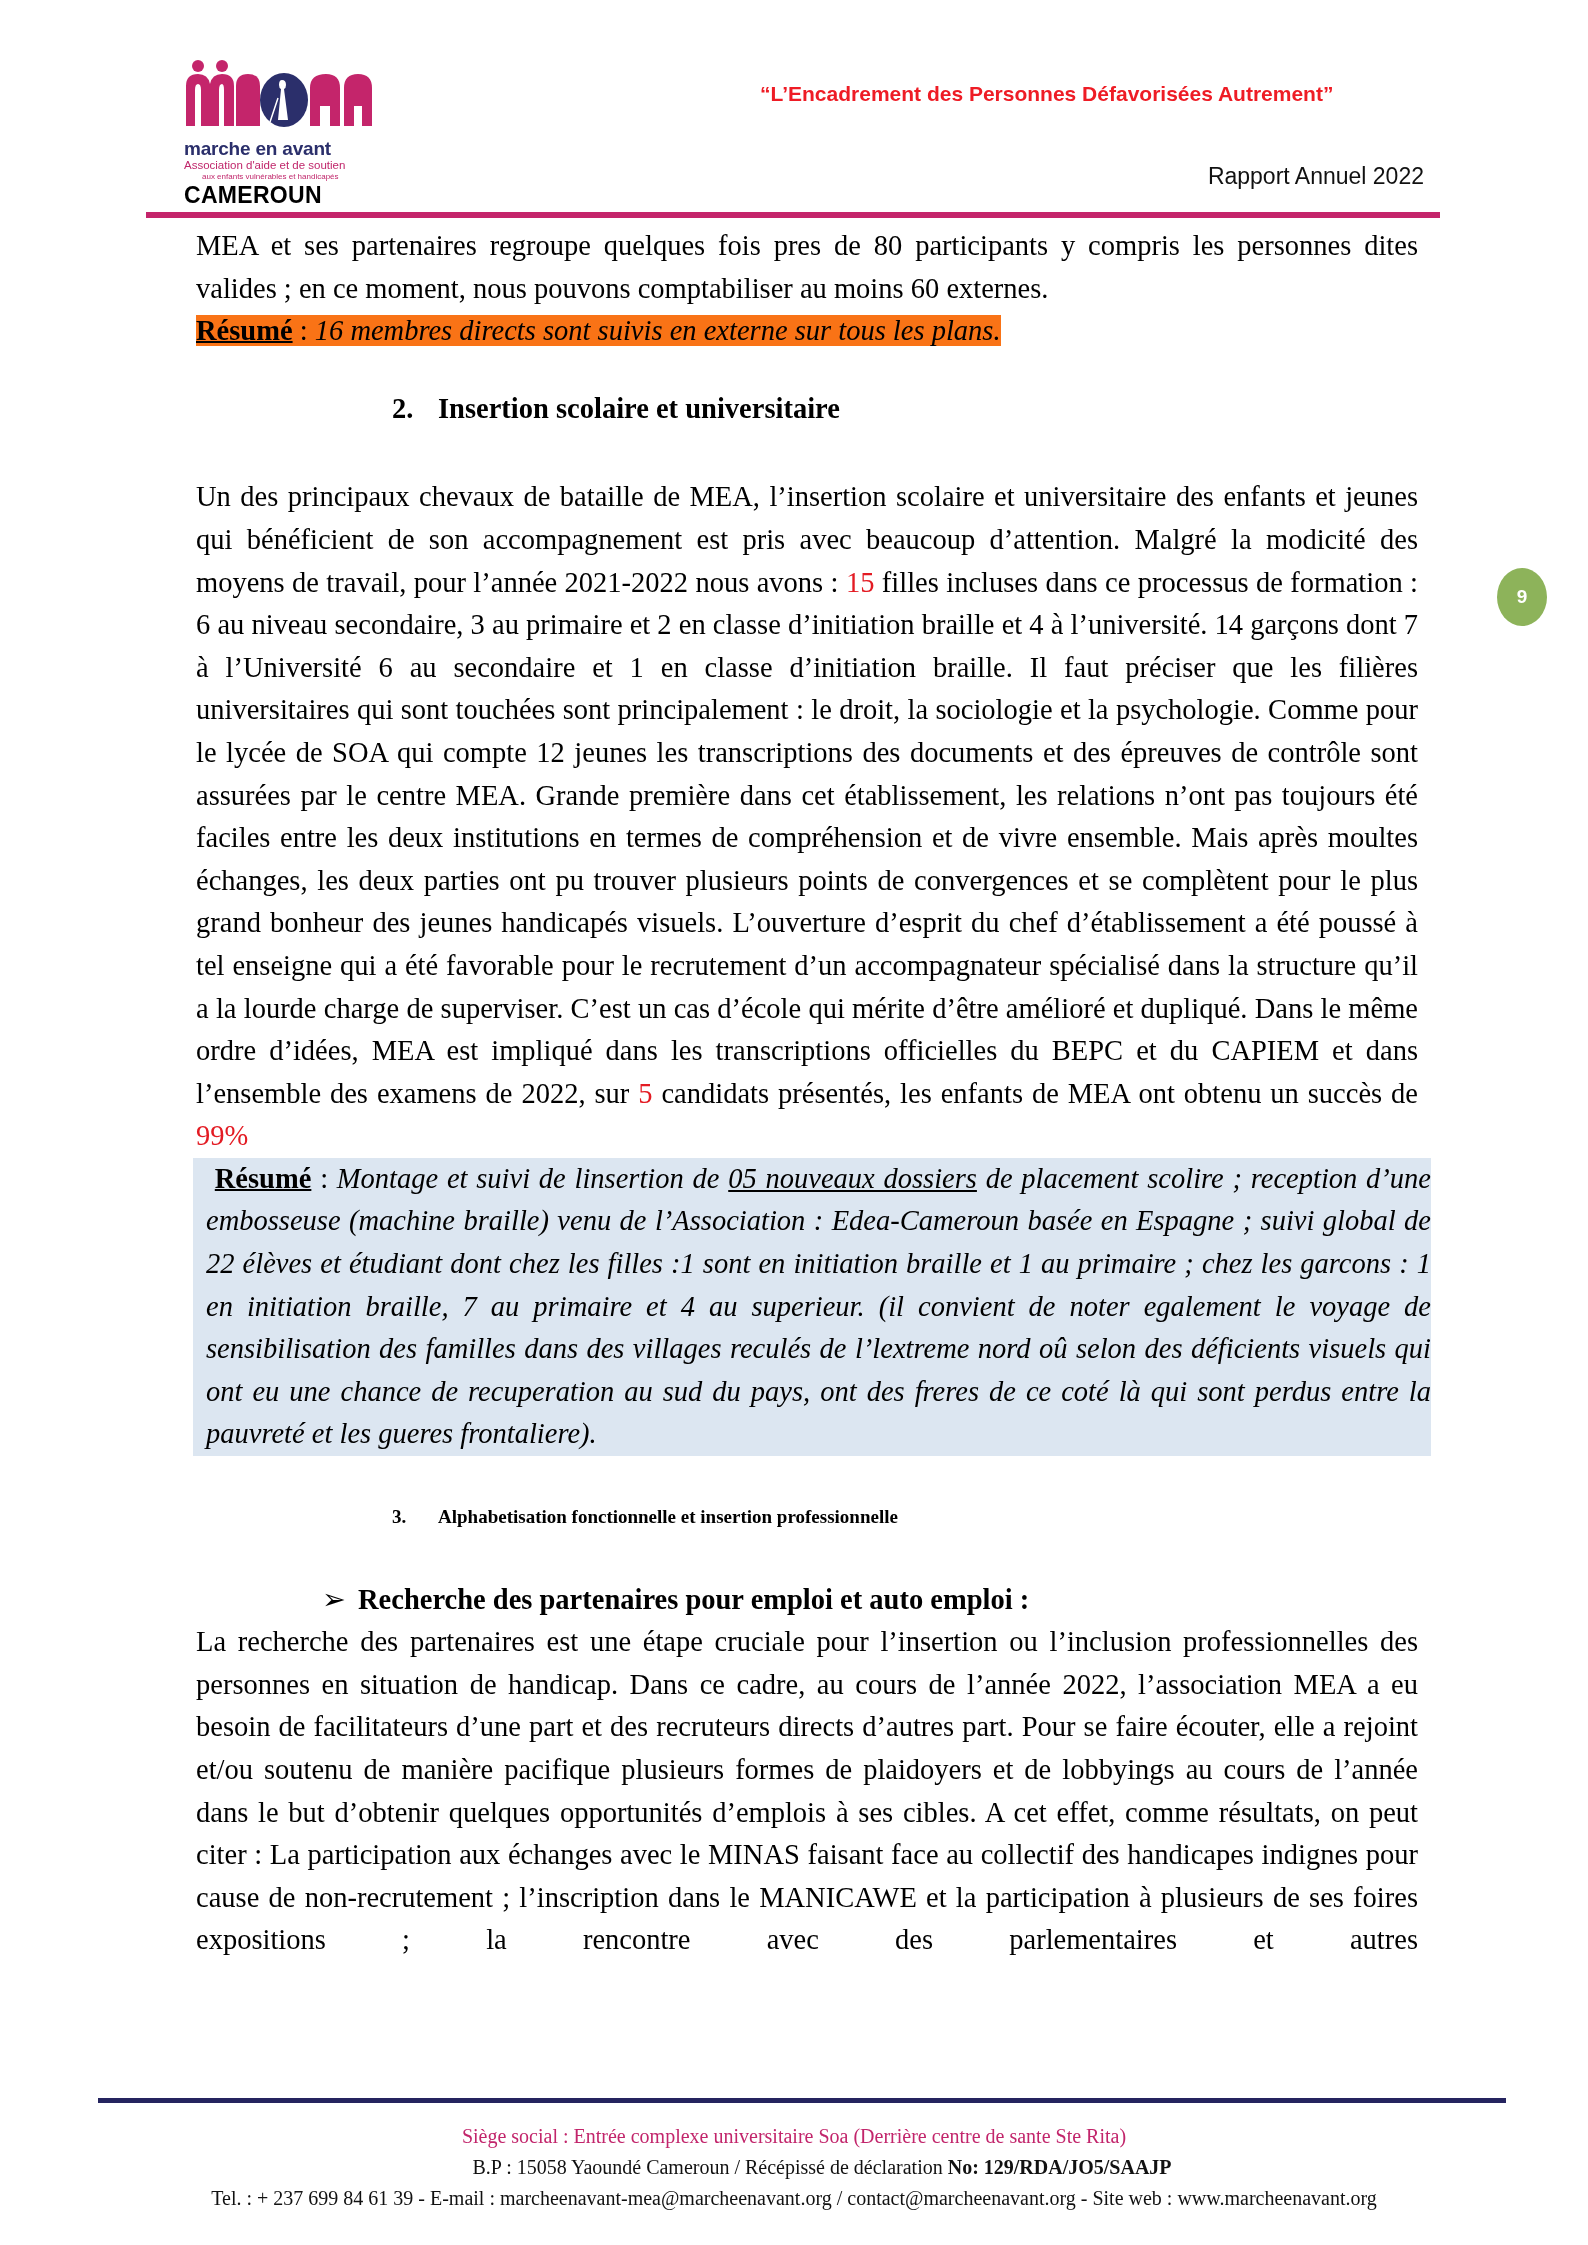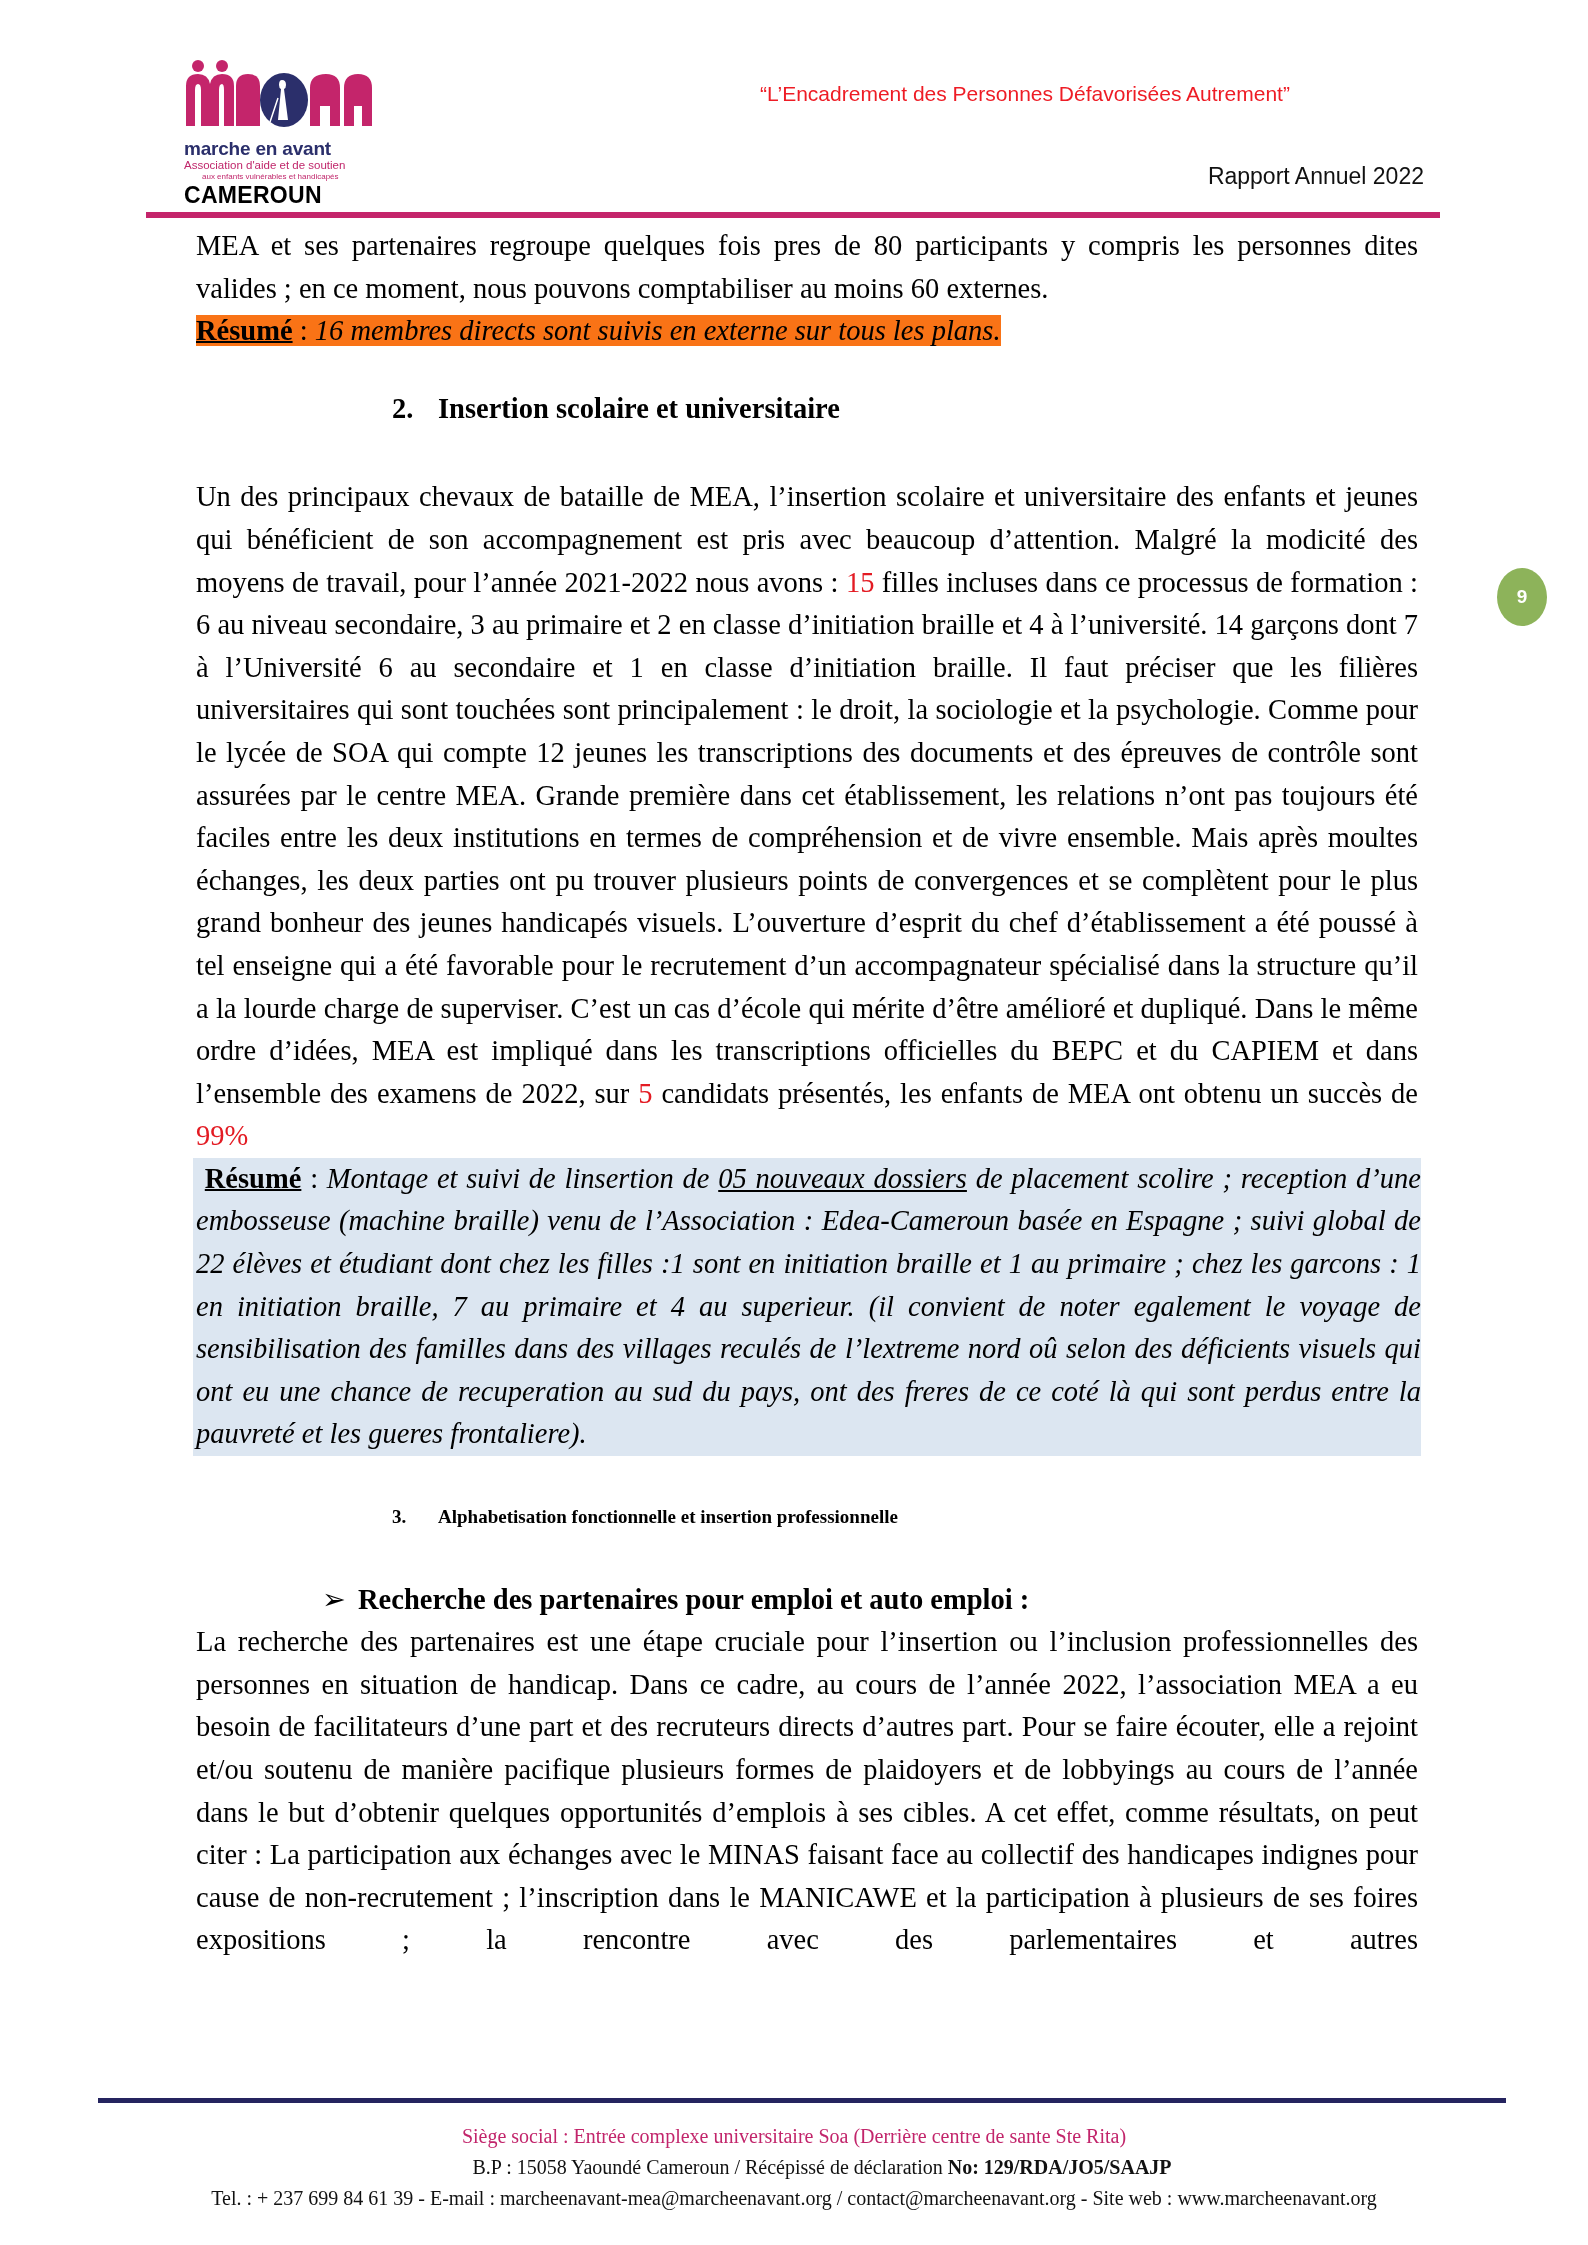--- a/index.html
+++ b/index.html
@@ -12,21 +12,21 @@
   .logo-name { position: absolute; left: 2px; top: 80px; font-family: "Liberation Sans", sans-serif;
                font-weight: bold; font-size: 19px; color: #2b2f6b; letter-spacing: -0.2px; white-space: nowrap; }
   .logo-sub1 { position: absolute; left: 2px; top: 101px; font-family: "Liberation Sans", sans-serif;
                font-size: 11.5px; color: #c0266b; white-space: nowrap; }
   .logo-sub2 { position: absolute; left: 20px; top: 114px; font-family: "Liberation Sans", sans-serif;
                font-size: 8px; color: #c0266b; white-space: nowrap; }
   .logo-country { position: absolute; left: 2px; top: 124px; font-family: "Liberation Sans", sans-serif;
                   font-weight: bold; font-size: 23px; color: #000; letter-spacing: 0.3px; }
 
   .slogan { position: absolute; left: 760px; top: 82px; font-family: "Liberation Sans", sans-serif;
-            font-weight: normal; font-size: 21px; color: #ee1c25; white-space: nowrap; }
+            font-weight: bold; font-size: 21px; color: #ee1c25; white-space: nowrap; }
   .report-title { position: absolute; right: 164px; top: 163px; font-family: "Liberation Sans", sans-serif;
                   font-size: 23px; color: #111; white-space: nowrap; }
   .header-rule { position: absolute; left: 146px; top: 212px; width: 1294px; height: 6px; background: #c4256b; }
 
   
   .page-badge { position: absolute; left: 1497px; top: 568px; width: 50px; height: 58px; border-radius: 50%;
                 background: #8db35a; color: #fff; font-family: "Liberation Sans", sans-serif; font-weight: bold;
                 font-size: 19px; display: flex; align-items: center; justify-content: center; }
 
   
@@ -38,21 +38,21 @@
   .resume-label { font-weight: bold; text-decoration: underline; text-decoration-thickness: 2px; }
   .italic { font-style: italic; }
   .u { text-decoration: underline; }
 
   .heading { font-weight: bold; margin: 0; }
   .h2 { margin-top: 35px; margin-left: 196px; }
   .h3 { margin-top: 40px; margin-left: 196px; }
   .h-num { display: inline-block; width: 46px; }
 
   .para1 { margin-top: 46px !important; }
-  .resume-block { background: #dce6f1; margin-left: -3px; padding-left: 3px; width: 1225px; }
+  .resume-block { background: #dce6f1; margin-left: -3px; padding-left: 13px; width: 1225px; }
   .resume-block p { font-style: italic; }
   .bullet-head { font-weight: bold; margin: 40px 0 0 126px; }
   .bullet-glyph { display: inline-block; width: 36px; font-weight: normal; }
 
   
   .footer-rule { position: absolute; left: 98px; top: 2098px; width: 1408px; height: 5px; background: #25245f; }
   .footer { position: absolute; left: 0; width: 1588px; text-align: center; font-family: "Liberation Serif", serif;
             font-size: 20px; color: #111; white-space: nowrap; }
   .f1 { top: 2125px; color: #c2256b; }
   .f2 { top: 2156px; padding-left: 28px; }

